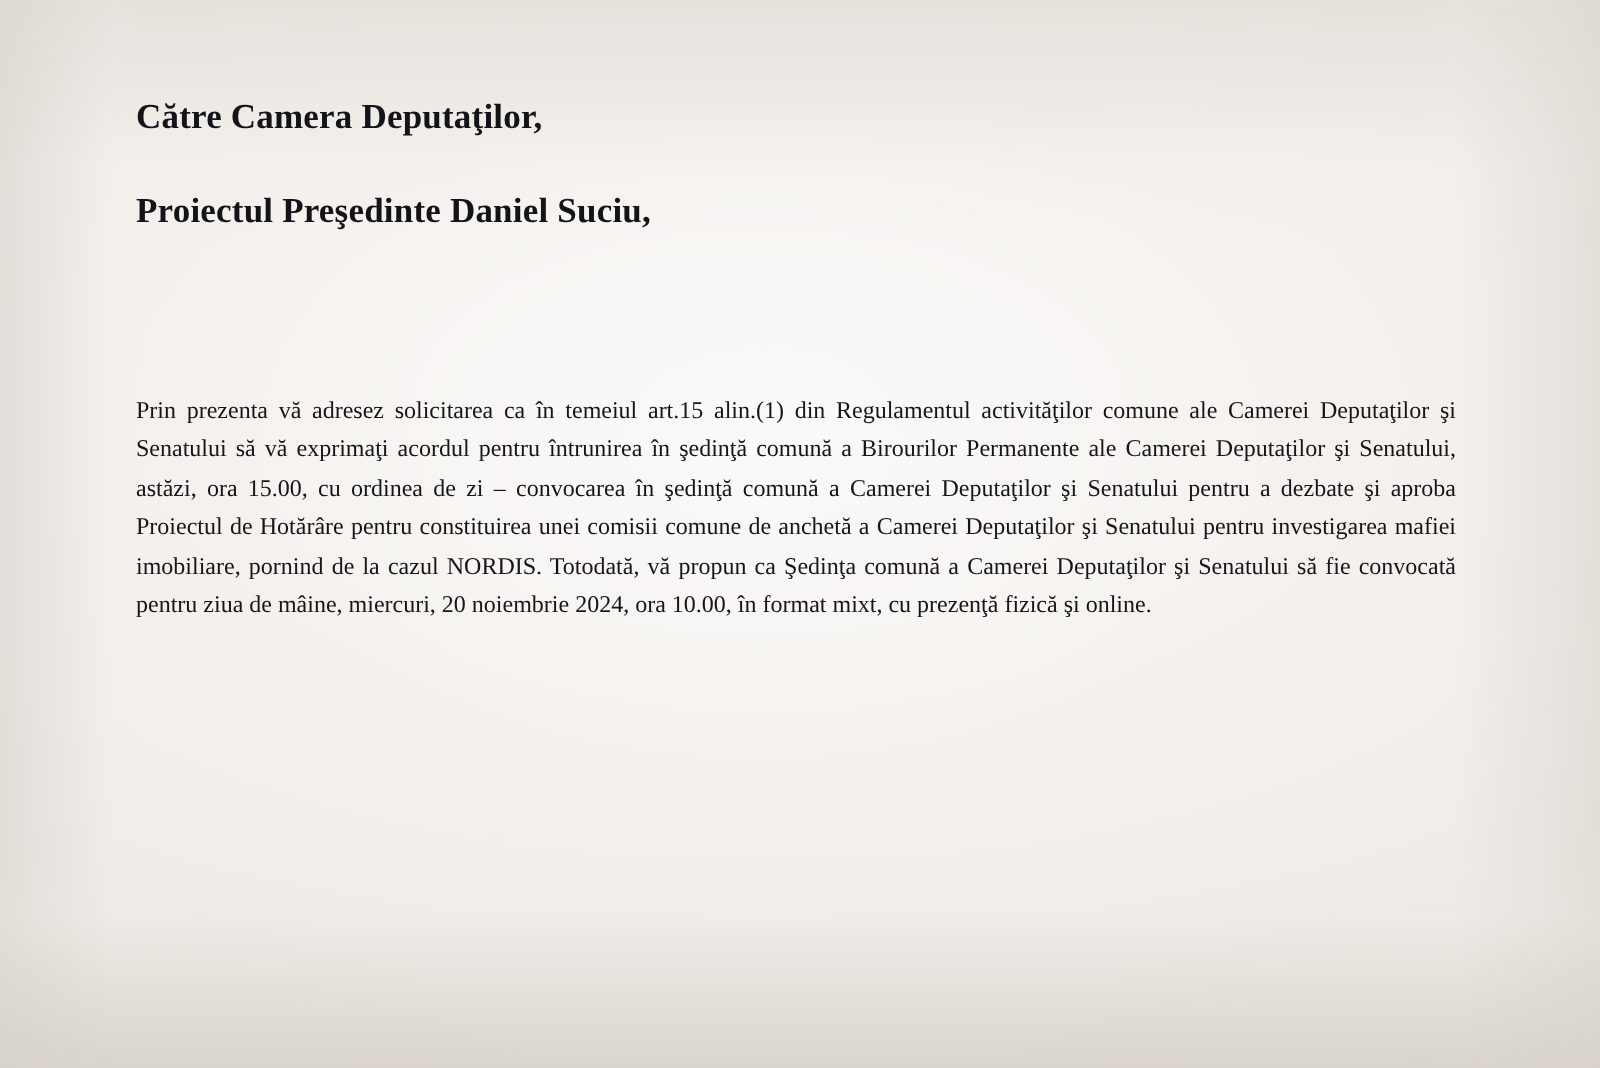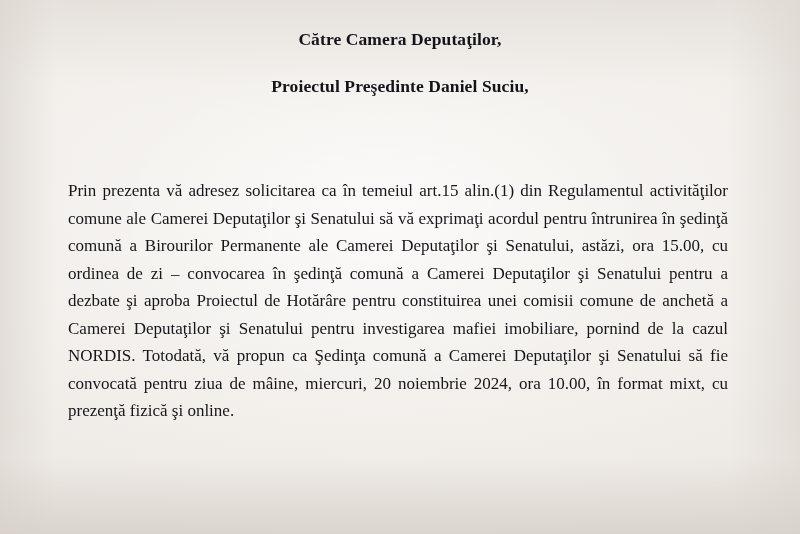--- a/index.html
+++ b/index.html
@@ -64,42 +64,41 @@
   .content {
     position: absolute;
     left: 68px;
     top: 0;
     width: 664px;
     height: 534px;
     color: #111014;
   }
 
   .header-block {
-    padding-top: 29px;
-    text-align: center;
+    padding-top: 48px;
   }
   .addressee-line {
     font-weight: bold;
     font-size: 17.5px;
     letter-spacing: 0.1px;
     line-height: 1.2;
     color: #15131a;
   }
   .addressee-line.first {
     margin-bottom: 26px;
   }
 
   .body-block {
     margin-top: 80px;
     width: 660px;
   }
   .body-paragraph {
     text-align: justify;
     text-justify: inter-word;
-    font-size: 17px;
+    font-size: 12px;
     line-height: 1.62;
     color: #17151b;
     hyphens: none;
   }
 
   
   .speckle {
     position: absolute;
     inset: 0;
     opacity: 0.35;

